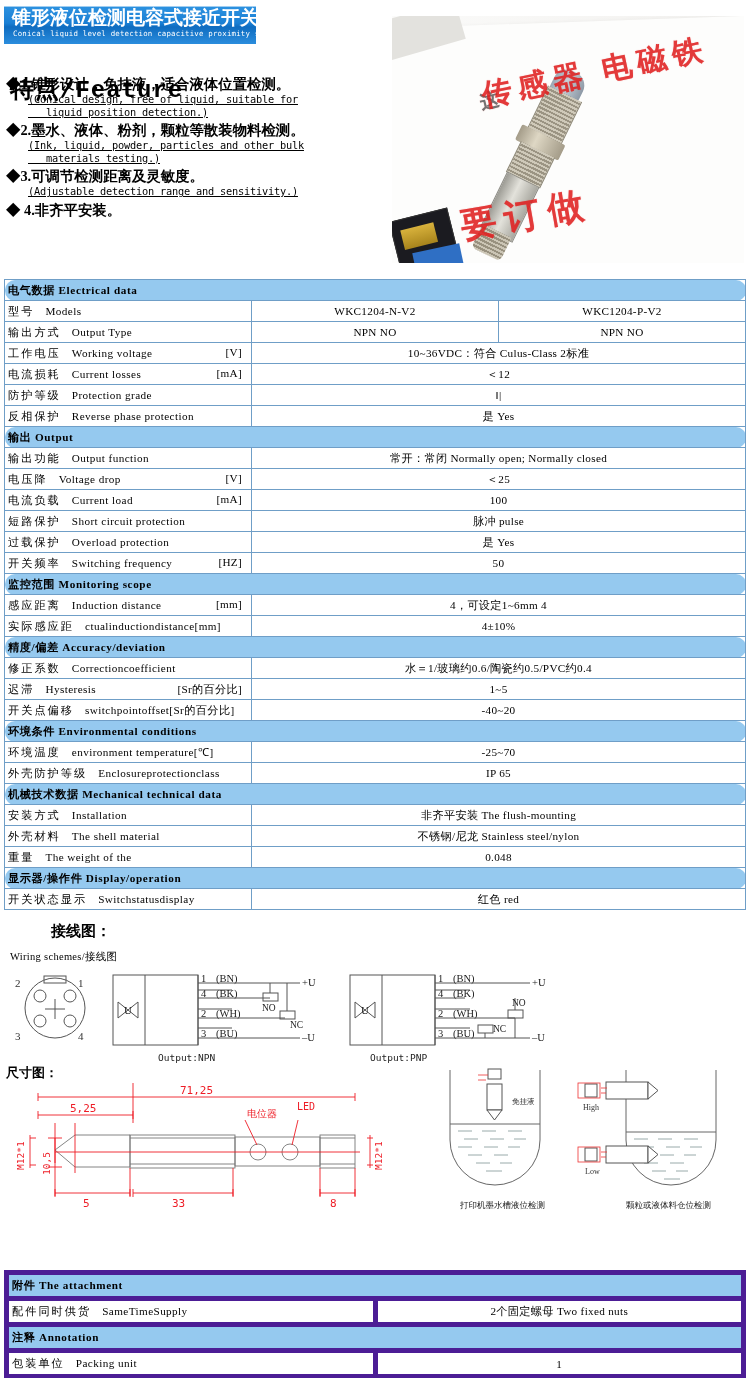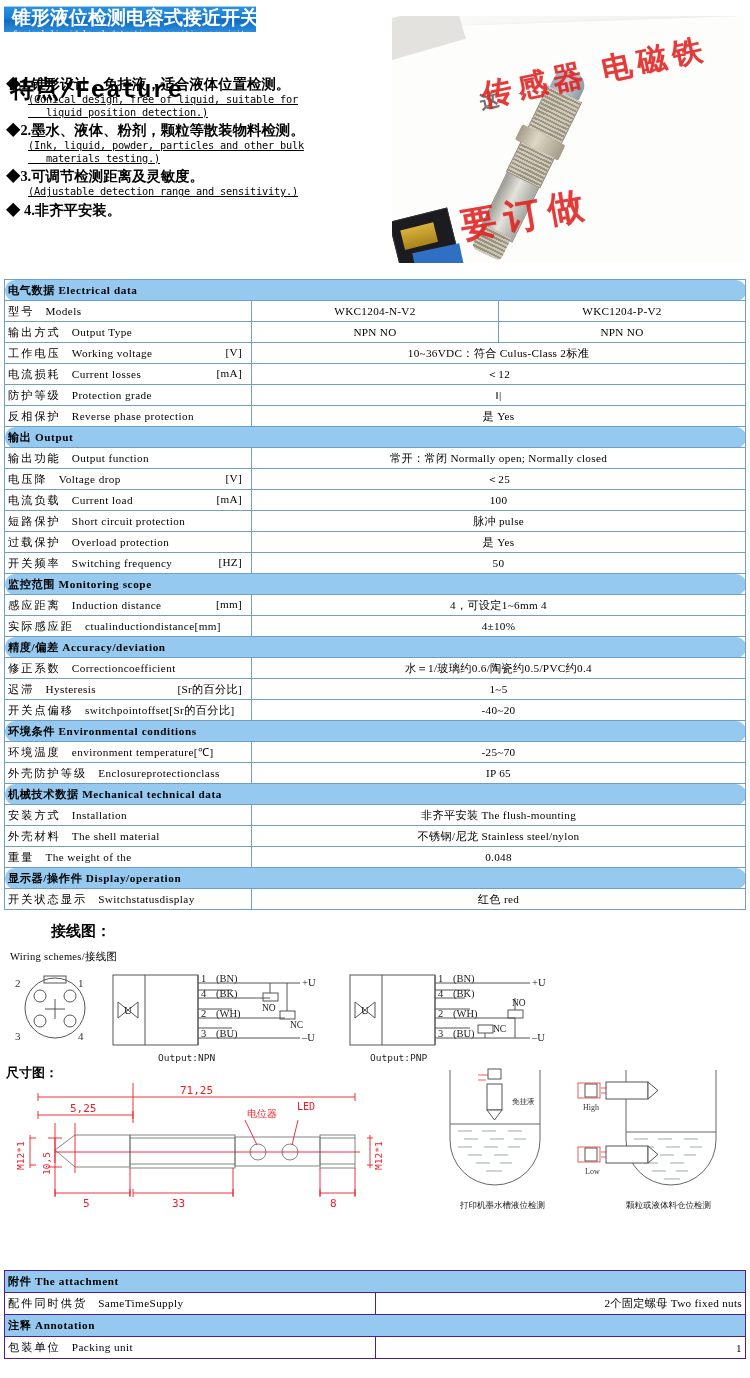--- a/index.html
+++ b/index.html
@@ -8,21 +8,21 @@
     background:#ffffff;
     font-family:"Liberation Serif", serif;
     color:#000;
     position:relative;
     overflow:hidden;
   }
   .page { position:relative; width:750px; height:1378px; }
 
   
   .banner {
-    position:absolute; left:4px; top:6px; width:252px; height:26px;
+    position:absolute; left:4px; top:6px; width:252px; height:38px;
     border-radius:0;
     background:linear-gradient(to bottom,#2d92e0 0%,#1a7fd4 45%,#0f6cc0 55%,#2b8ddd 100%);
     box-shadow:inset 0 1px 0 rgba(255,255,255,.55);
     overflow:hidden;
   }
   .banner-cn {
     position:absolute; left:8px; top:1px; width:238px;
     font-family:"Liberation Sans", sans-serif;
     font-size:19px; font-weight:700; color:#fff; letter-spacing:0px;
     white-space:nowrap; line-height:22px;
@@ -153,25 +153,25 @@
   .diagrams { position:absolute; left:0; top:968px; width:750px; height:120px; }
   .dims { position:absolute; left:0; top:1075px; width:616px; height:140px; }
   .apps { position:absolute; left:430px; top:1068px; width:320px; height:145px; }
 
   
   .attach {
     position:absolute; left:4px; top:1270px; width:742px;
     border-collapse:collapse; table-layout:fixed;
   }
   .attach td {
-    border:1px solid #4c1d95; font-size:11.2px; height:21px; padding:0 3px;
+    border:5px solid #4c1d95; font-size:11.2px; height:21px; padding:0 3px;
     font-family:"Liberation Serif", serif; white-space:nowrap;
   }
   .attach td.lbl { width:306px; letter-spacing:.3px; }
-  .attach td.val { text-align:right; letter-spacing:.3px; }
+  .attach td.val { text-align:center; letter-spacing:.3px; }
   .attach tr.sect td { background:#95c9ef; font-weight:700; letter-spacing:.6px; }
 </style>
 </head>
 <body>
 
 <div class="page">
 
   <div class="banner">
     <div class="banner-cn">锥形液位检测电容式接近开关</div>
     <div class="banner-en">Conical liquid level detection capacitive proximity switch</div>

